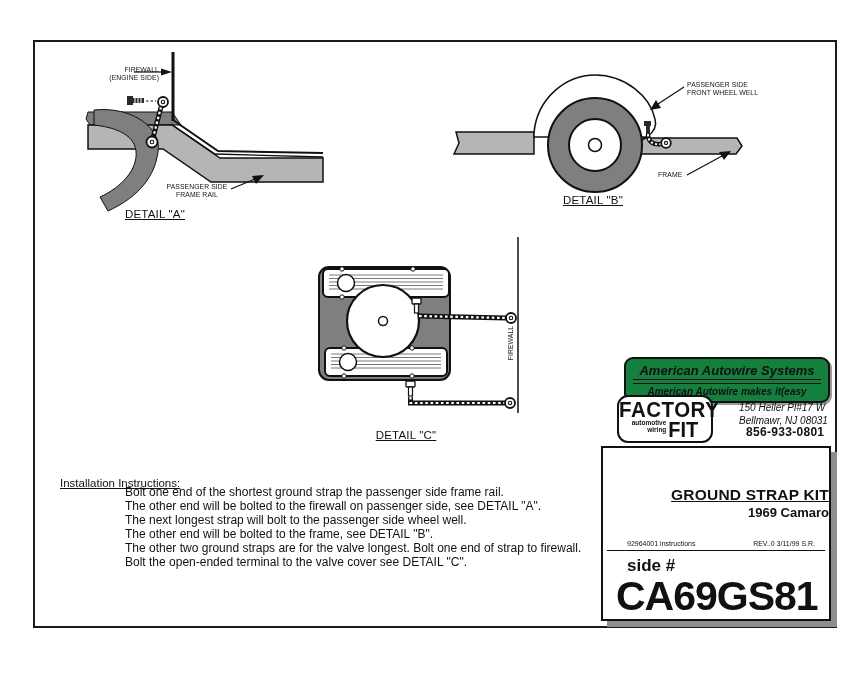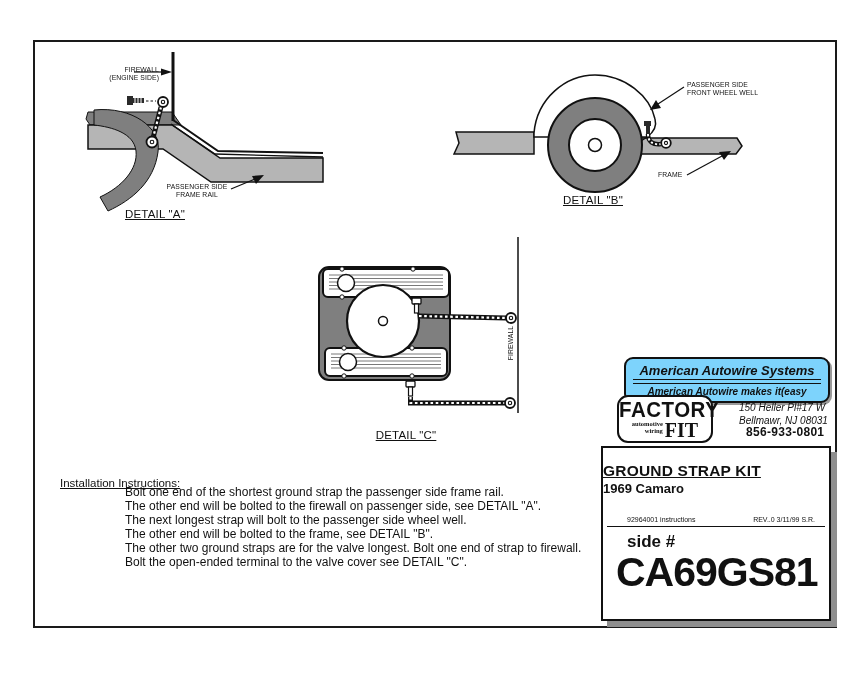--- a/index.html
+++ b/index.html
@@ -13,40 +13,40 @@
   .callout.r{text-align:right;}
   .callout.c{text-align:center;}
   .detail-label{font-size:11.5px;text-decoration:underline;text-align:center;color:#111;
                 letter-spacing:.2px;}
   
   #instructions-heading{left:60px;top:457px;font-size:11.5px;text-decoration:underline;margin-top:20px;}
   #instructions-lines{left:125px;top:485px;width:480px;}
   .instr-line{font-size:12px;line-height:14px;white-space:nowrap;}
   
   #aaw-box{left:624px;top:357px;width:206px;height:46px;box-sizing:border-box;
-           border:2px solid #111;border-radius:9px;background:#7dd3fc;box-shadow:2px 2px 0 #9a9a9a;
+           border:2px solid #111;border-radius:9px;background:#15803d;box-shadow:2px 2px 0 #9a9a9a;
            z-index:2;}
   #aaw-company{margin-top:4px;text-align:center;font-size:13px;font-weight:bold;font-style:italic;}
   #aaw-rule{margin:1px 7px 0 7px;height:3px;border-top:1.6px solid #111;border-bottom:1px solid #111;}
   #aaw-tagline{margin-top:2px;text-align:center;font-size:10px;font-weight:bold;font-style:italic;}
   #ff-box{left:617px;top:395px;width:96px;height:48px;box-sizing:border-box;border:2.5px solid #111;
           border-radius:11px;background:#fff;z-index:3;padding-top:1px;}
   #ff-factory{text-align:center;font-size:20.5px;font-weight:bold;letter-spacing:.5px;line-height:1.05;
               transform:scaleY(1.08);}
-  #ff-row{display:flex;justify-content:center;align-items:center;margin-top:-1px;font-family:Liberation Serif, serif;}
+  #ff-row{display:flex;justify-content:center;align-items:flex-start;margin-top:-1px;}
   #ff-sub{text-align:right;font-size:6.5px;font-weight:bold;line-height:1.1;padding-bottom:3px;}
   #ff-fit{font-size:20px;font-weight:bold;line-height:1;margin-left:2px;transform:scaleY(1.1);}
   #aaw-address{left:739px;top:402px;font-size:10px;font-style:italic;line-height:1.25;z-index:3;}
   #aaw-phone{left:746px;top:425px;font-size:12px;letter-spacing:.3px;z-index:3;font-weight:bold;}
   
   #part-box{left:601px;top:446px;width:230px;height:175px;box-sizing:border-box;border:2.5px solid #111;
             background:#fff;box-shadow:6px 6px 0 #8e8e8e;z-index:1;}
-  #pb-title{margin-top:14px;text-align:left;font-size:15.5px;font-weight:bold;
+  #pb-title{margin-top:38px;text-align:right;font-size:15.5px;font-weight:bold;
             text-decoration:underline;letter-spacing:.2px;}
-  #pb-subtitle{margin-top:1px;text-align:left;font-size:13px;font-weight:bold;}
+  #pb-subtitle{margin-top:1px;text-align:right;font-size:13px;font-weight:bold;}
   #pb-docrow{display:flex;justify-content:space-between;margin:20px 14px 0 24px;font-size:7px;}
   #pb-rule{margin:3px 4px 0 4px;border-top:1.6px solid #111;}
   #pb-partlabel{margin:5px 0 0 24px;font-size:17px;font-weight:800;}
   #pb-partnumber{margin:-3px 0 0 13px;font-size:41px;font-weight:900;letter-spacing:-1px;
                  font-stretch:condensed;}
   svg{display:block;}
   .vtext{transform:rotate(-90deg);}
 </style>
 </head>
 <body>

